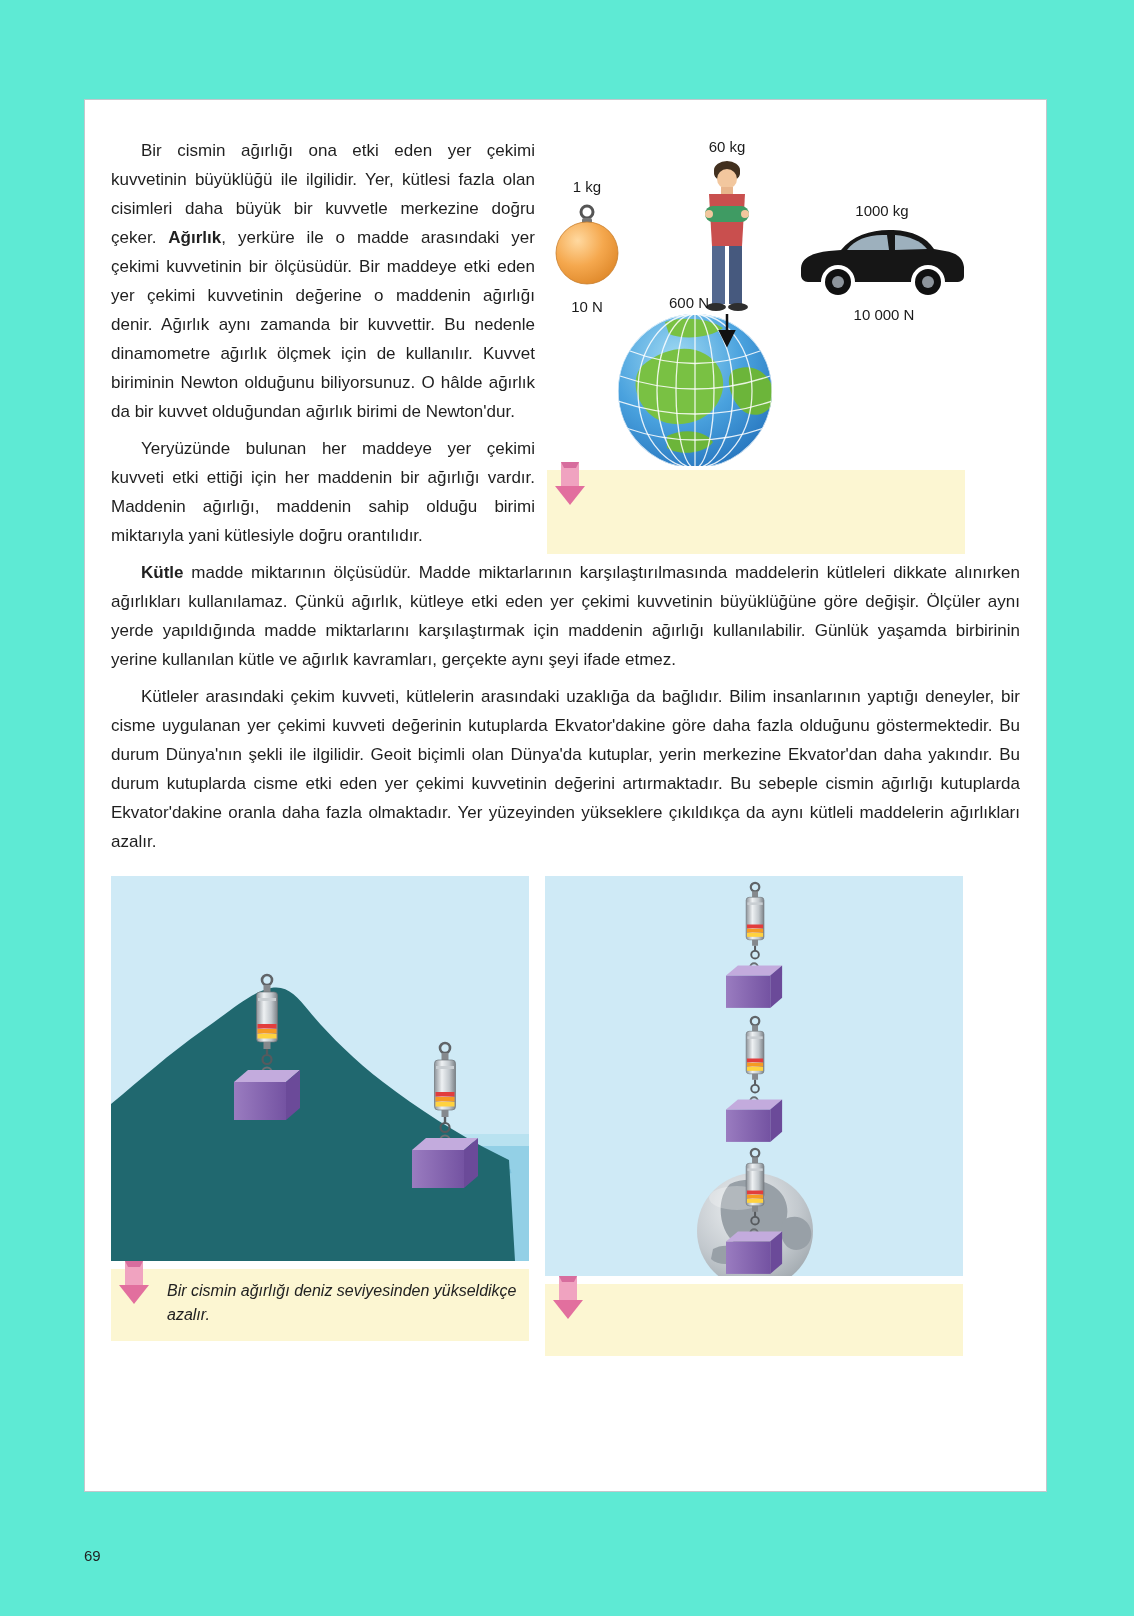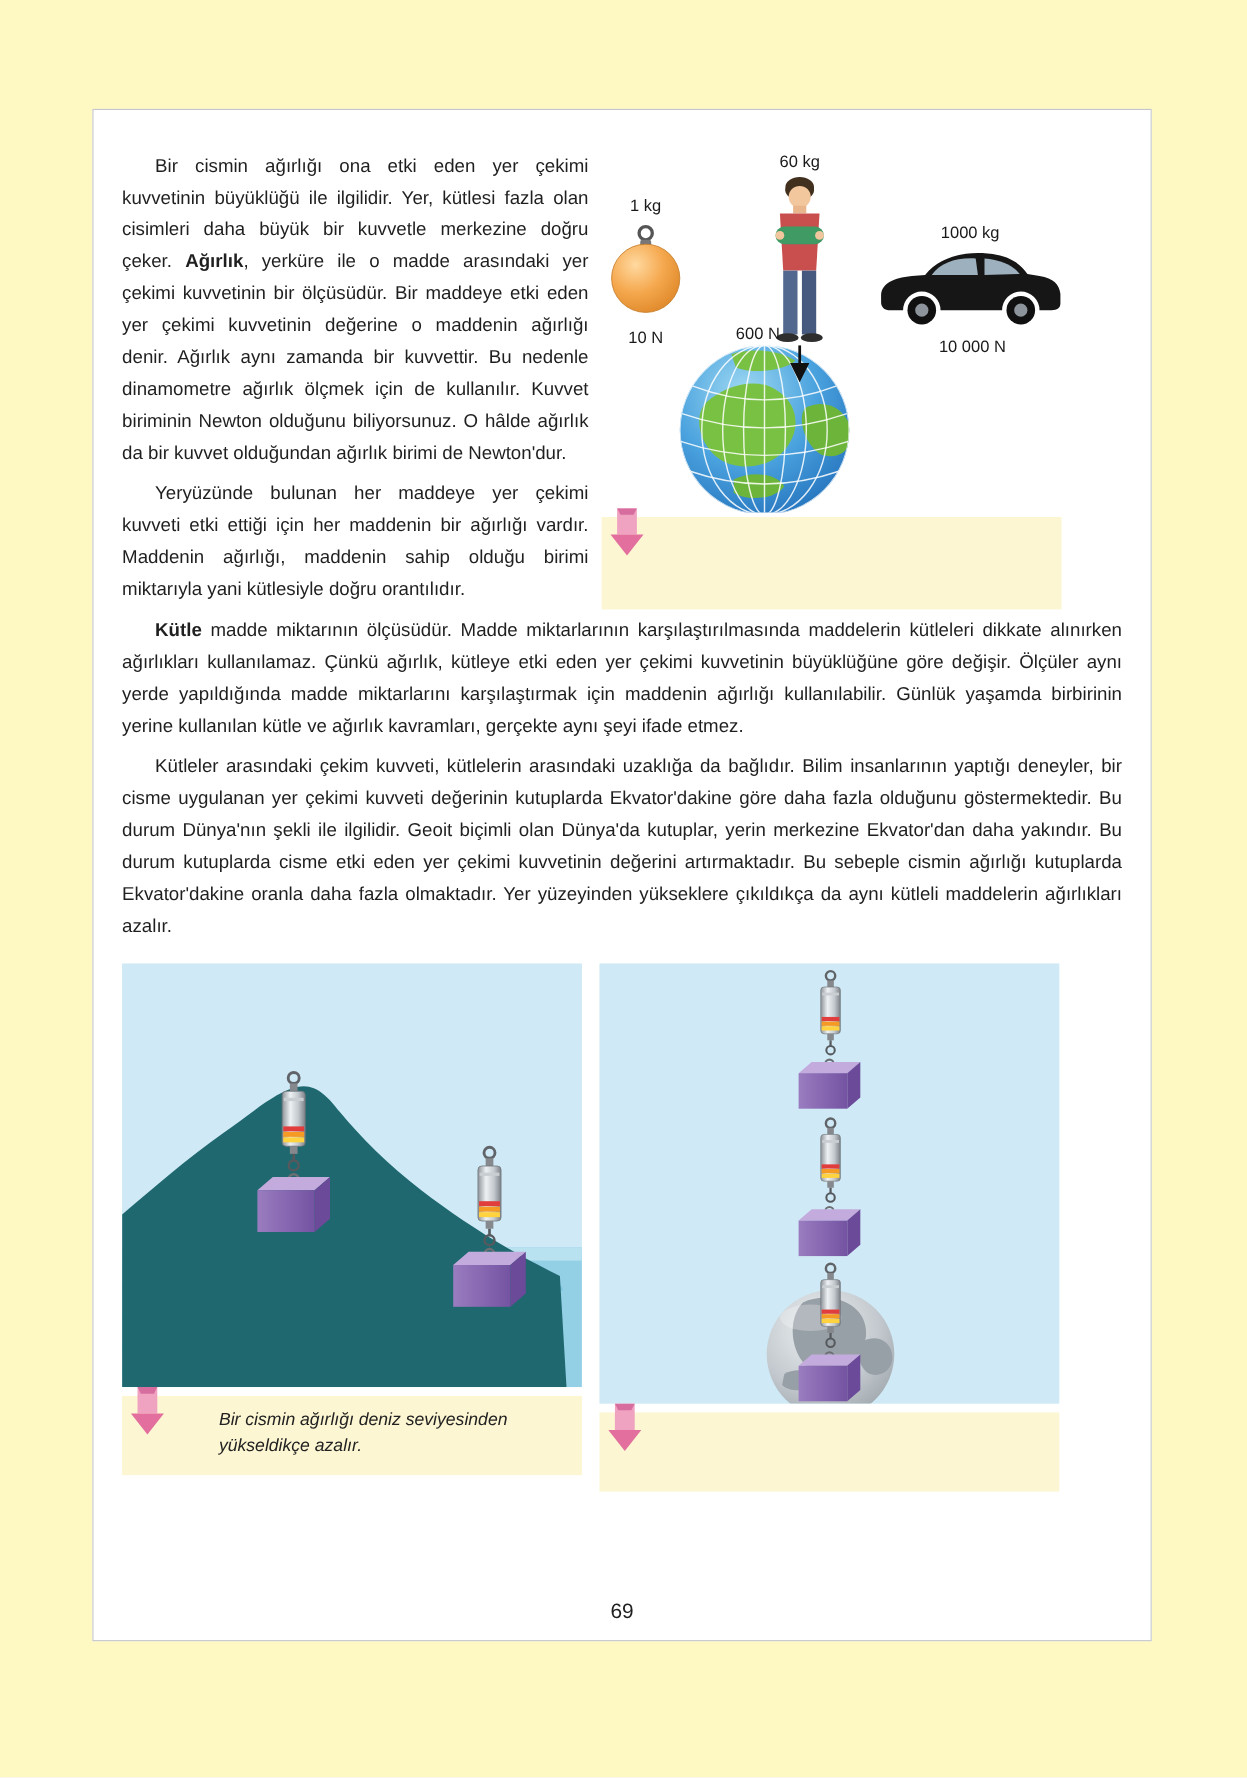--- a/index.html
+++ b/index.html
@@ -1,40 +1,40 @@
 <!DOCTYPE html>
 <html lang="tr"><head>
 <meta charset="utf-8">
 <style>
   * { margin:0; padding:0; box-sizing:border-box; }
   body { font-family:"Liberation Sans", sans-serif; background:#eff1f4; }
-  .canvas { position:relative; width:1134px; height:1616px; background:#fef9c3; overflow:hidden; }
+  .canvas { position:relative; width:1134px; height:1616px; background:#5eead4; overflow:hidden; }
   .page { position:absolute; left:84px; top:99px; width:963px; height:1393px;
           background:#ffffff; border:1px solid #c3c7cc; padding:36px 26px 0 26px; }
   .para { font-size:17px; line-height:29px; text-align:justify; color:#1f1f1f;
           text-indent:30px; margin-bottom:8px; }
   .para b { font-weight:bold; }
   .top-row { display:flex; gap:12px; }
   .col-text { flex:0 0 424px; width:424px; }
   .col-fig { flex:0 0 418px; width:418px; }
   .topfig-svg { display:block; width:418px; height:330px; }
   .callout { position:relative; background:#fcf6d2; margin-top:4px;
              padding:10px 14px 10px 56px; min-height:84px; }
   .callout p, .caption p { font-style:italic; font-size:16px; line-height:24px;
              color:#222; text-indent:0; text-align:left; }
   .ribbon { position:absolute; left:6px; top:-8px; width:34px; height:44px; }
   .wide { }
   .figs-row { display:flex; gap:16px; margin-top:20px; align-items:flex-start; }
   .fig { flex:0 0 418px; width:418px; }
   .fig-img { background:#cfeaf6; }
   .fig-img svg { display:block; width:418px; }
   .caption { position:relative; background:#fcf6d2; margin-top:8px;
-             padding:10px 12px 10px 88px; min-height:72px; }
-  .page-number { position:absolute; left:84px; top:1455px; width:963px;
-                 text-align:center; font-size:19px; color:#1f1f1f; }
+             padding:10px 12px 10px 56px; min-height:72px; }
+  .page-number { position:absolute; left:84px; top:1547px; width:963px;
+                 font-size:15px; color:#1f1f1f; }
   svg text { font-family:"Liberation Sans", sans-serif; fill:#1a1a1a; }
   .figlabel { font-size:15px; }
   .hidden-defs { position:absolute; width:0; height:0; overflow:hidden; }
 </style>
 </head>
 <body>
 
 <svg class="hidden-defs" aria-hidden="true">
   <defs>
     <radialGradient id="ballG" cx="35%" cy="30%" r="75%">

